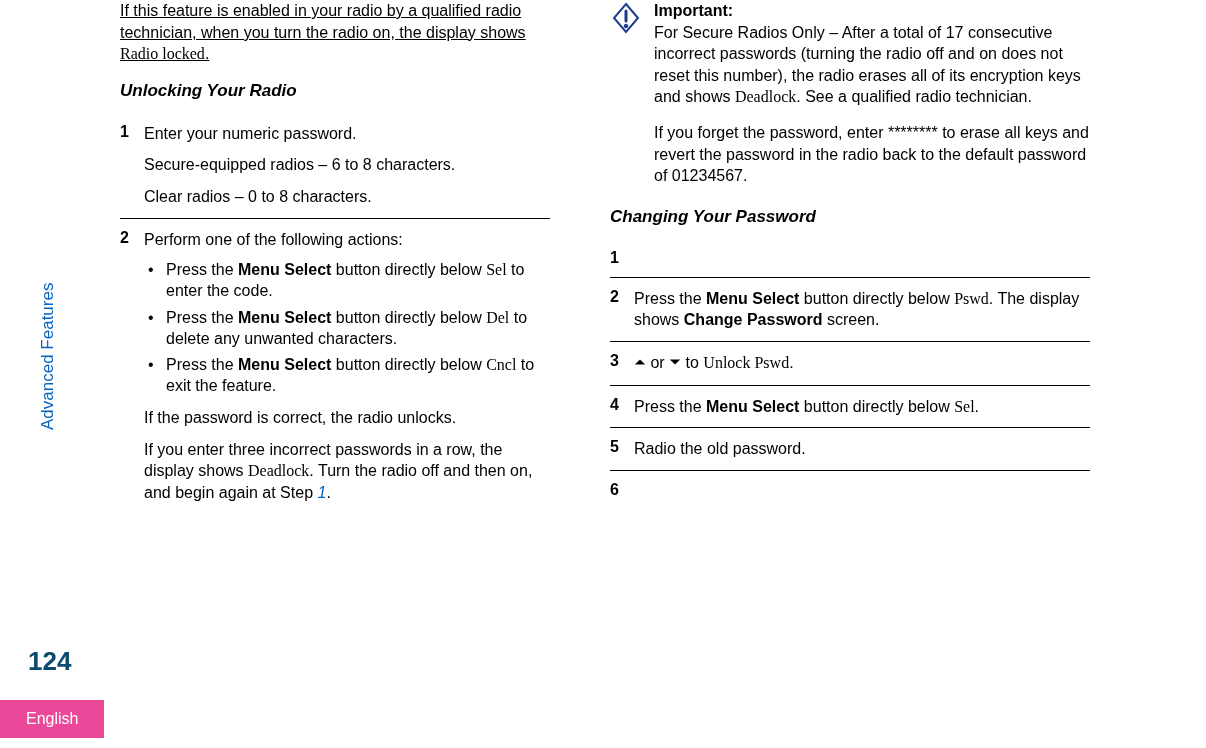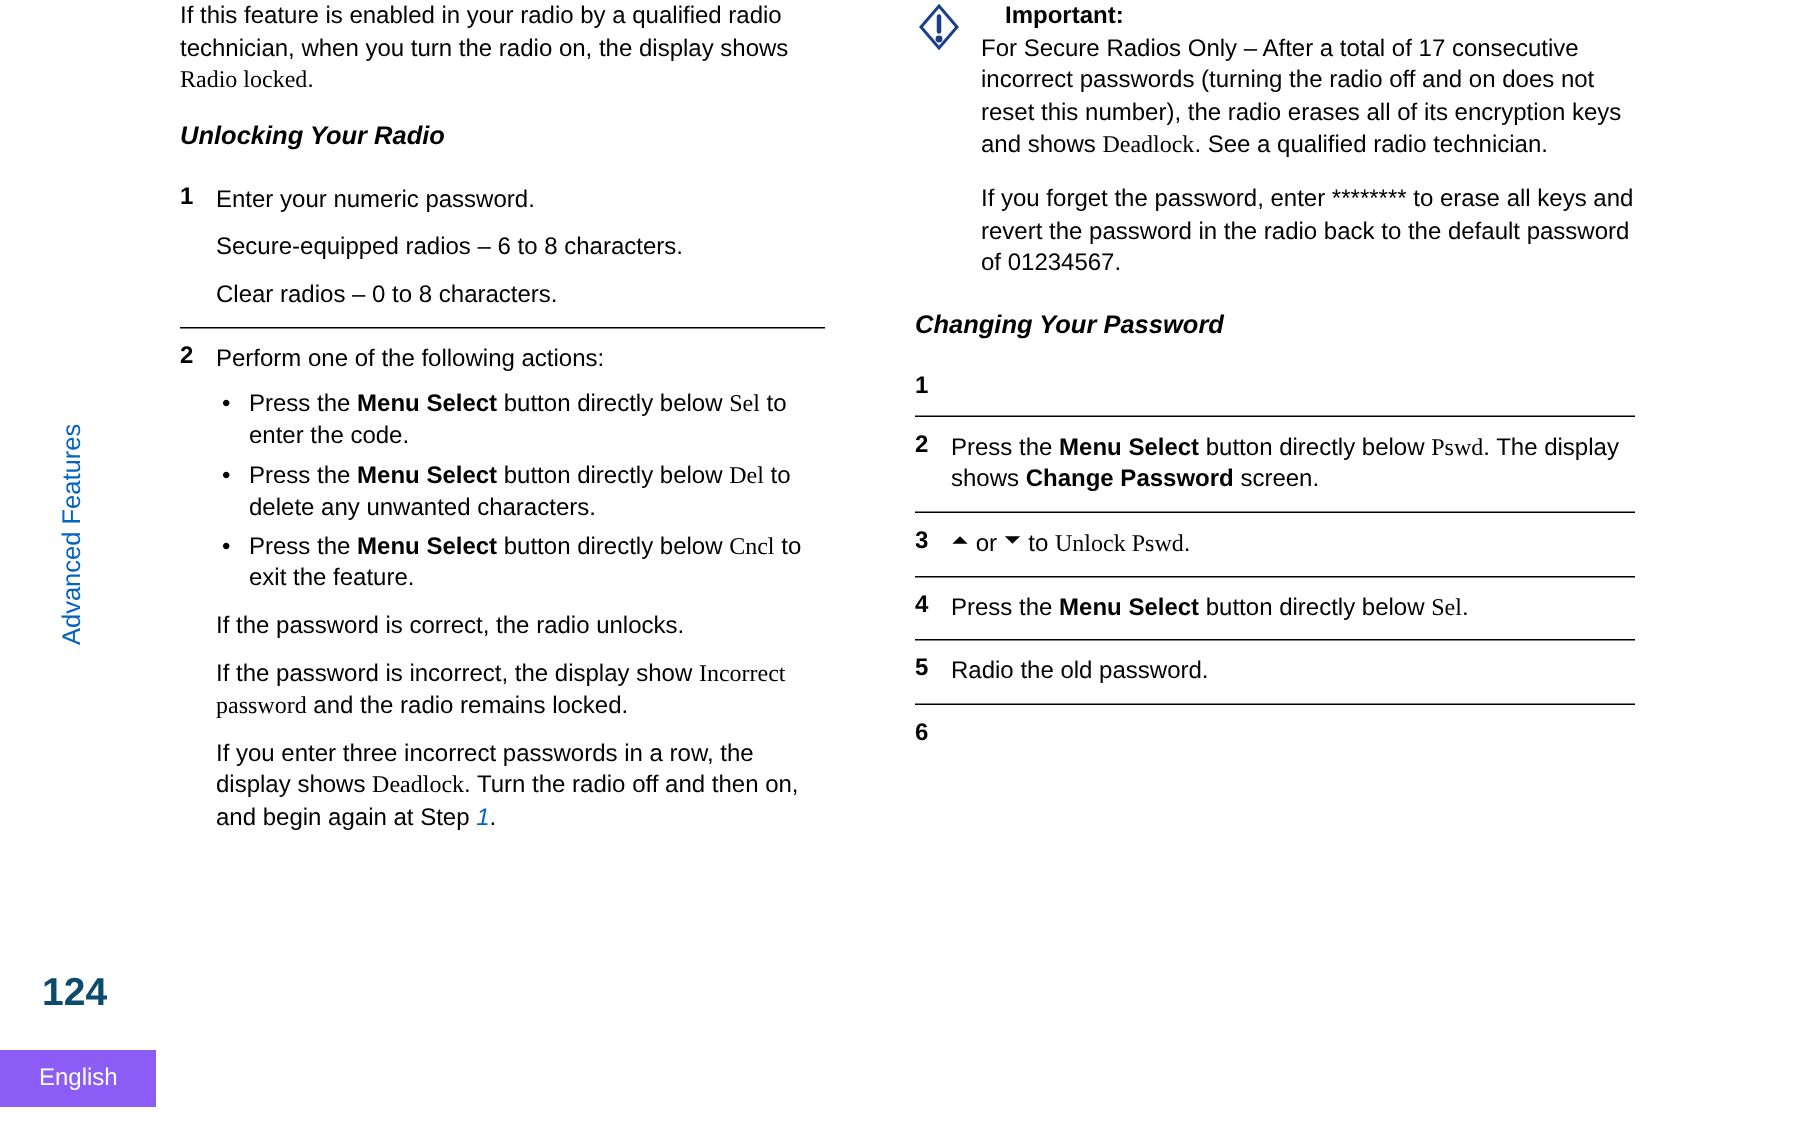--- a/index.html
+++ b/index.html
@@ -20,20 +20,21 @@
       width: 470px;
       padding-right: 40px;
     }
     .col2 {
       width: 500px;
       padding-left: 20px;
     }
     .intro {
       margin-bottom: 2px;
       line-height: 1.35;
+      text-decoration: underline;
     }
     .display-text {
       font-family: "Times New Roman", Times, serif;
     }
     h3 {
       font-weight: bold;
       font-style: italic;
       font-size: 17px;
       margin: 16px 0 12px;
     }
@@ -91,21 +92,20 @@
       height: 32px;
       stroke: #1a3e8c;
       fill: none;
     }
     .important-body {
       flex: 1;
       line-height: 1.35;
     }
     .important-title {
       font-weight: bold;
-      margin-left: 16px;
     }
     .important-body p { margin-bottom: 14px; }
     .important-body p:last-child { margin-bottom: 0; }
     
     .sidebar-label {
       position: absolute;
       left: 38px;
       top: 430px;
       color: #0563c1;
       font-size: 17px;
@@ -118,21 +118,21 @@
       left: 28px;
       top: 646px;
       font-size: 26px;
       font-weight: bold;
       color: #0c4a6e;
     }
     .lang-tag {
       position: absolute;
       left: 0;
       top: 700px;
-      background: #8b5cf6;
+      background: #ec4899;
       color: #fff;
       padding: 10px 26px;
       font-size: 16px;
     }
     
     .arrow {
       display: inline-block;
       vertical-align: middle;
     }
     .arrow svg {
@@ -189,23 +189,20 @@
           </li>
           <li>
             <span class="bullet-dot">•</span>
             <span class="bullet-txt">
               <span>Press the </span><b>Menu Select</b><span> button directly below </span><span class="display-text">Cncl</span><span> to exit the feature.</span>
             </span>
           </li>
         </ul>
         <p>If the password is correct, the radio unlocks.</p>
         <p>
-          <span>If the password is incorrect, the display show </span><span class="display-text">Incorrect password</span><span> and the radio remains locked.</span>
-        </p>
-        <p>
           <span>If you enter three incorrect passwords in a row, the display shows </span><span class="display-text">Deadlock</span><span>. Turn the radio off and then on, and begin again at Step </span><span class="link">1</span><span>.</span>
         </p>
       </div>
     </div>
   </div>
 
   <div class="col2">
 
     <div class="important">
       <div class="important-icon">

